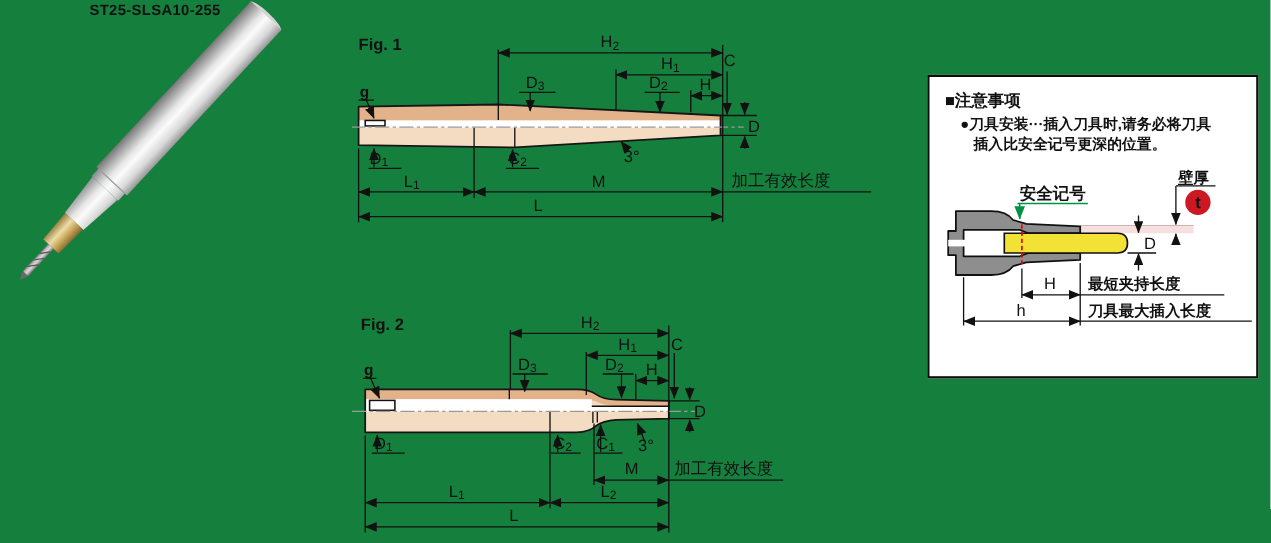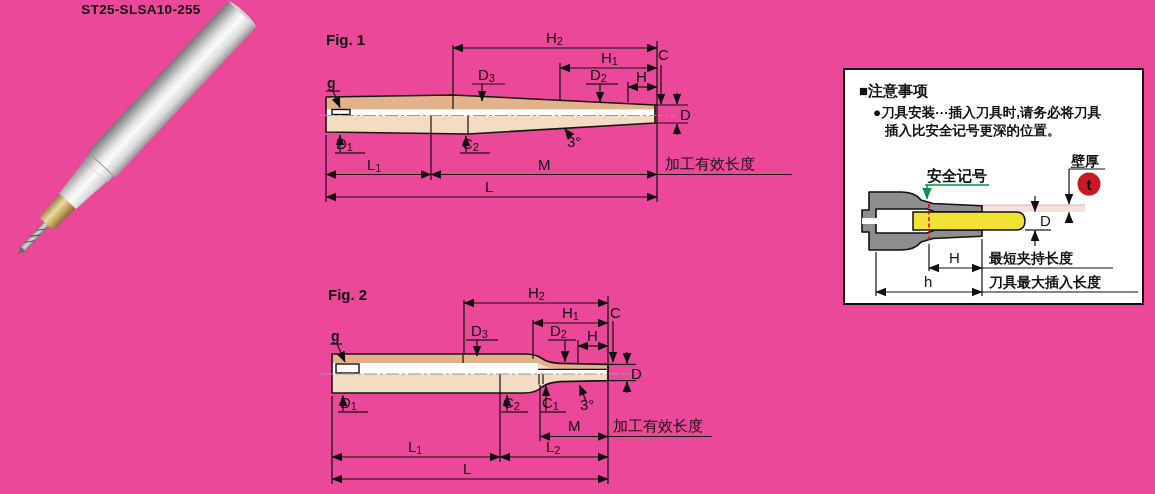--- a/index.html
+++ b/index.html
@@ -1,26 +1,26 @@
 <!DOCTYPE html>
 <html><head>
 <meta charset="utf-8">
 <style>
   html,body{margin:0;padding:0;background:#fff;}
-  #stage{position:relative;width:1155px;height:494px;background:#ec4899;overflow:hidden;
+  #stage{position:relative;width:1155px;height:494px;background:#15803d;overflow:hidden;
          font-family:"Liberation Sans","DejaVu Sans",sans-serif;}
   svg text{font-family:"Liberation Sans","DejaVu Sans",sans-serif;fill:#111;}
   .dimtxt{font-size:15px;}
   .subtxt{font-size:11px;}
   .figtitle{font-size:15px;font-weight:bold;}
   .cjk{font-size:15px;}
   .thin{stroke:#111;stroke-width:1.2;fill:none;}
   .outline{stroke:#161616;stroke-width:1.6;fill:none;stroke-linejoin:round;}
   .dim{stroke:#111;stroke-width:1.2;fill:none;}
-  #notebox{position:absolute;left:843px;top:68px;width:301px;height:237px;
+  #notebox{position:absolute;left:843px;top:68px;width:301px;height:276px;
            border:2px solid #0d0d0d;background:#fff;box-sizing:border-box;}
 </style>
 </head>
 <body>
 
 <div id="stage">
 
   <svg style="position:absolute;left:0;top:0" width="300" height="272" viewBox="0 0 300 272">
     <defs>
       <linearGradient id="silver" gradientUnits="userSpaceOnUse" x1="0" y1="-20" x2="0" y2="20">

